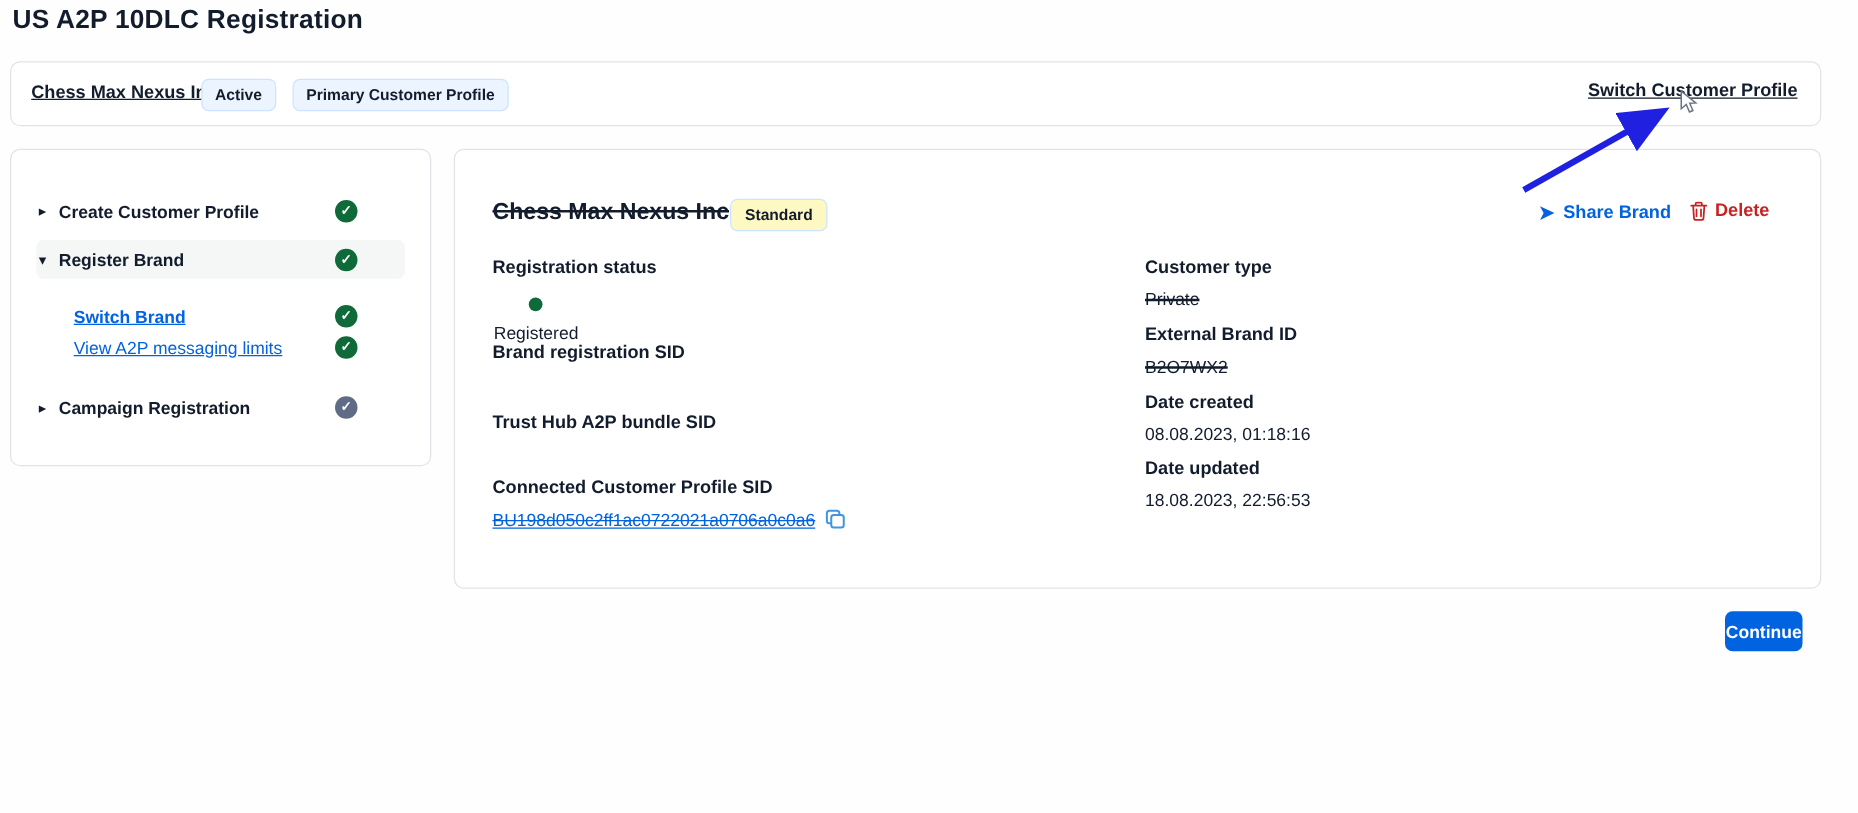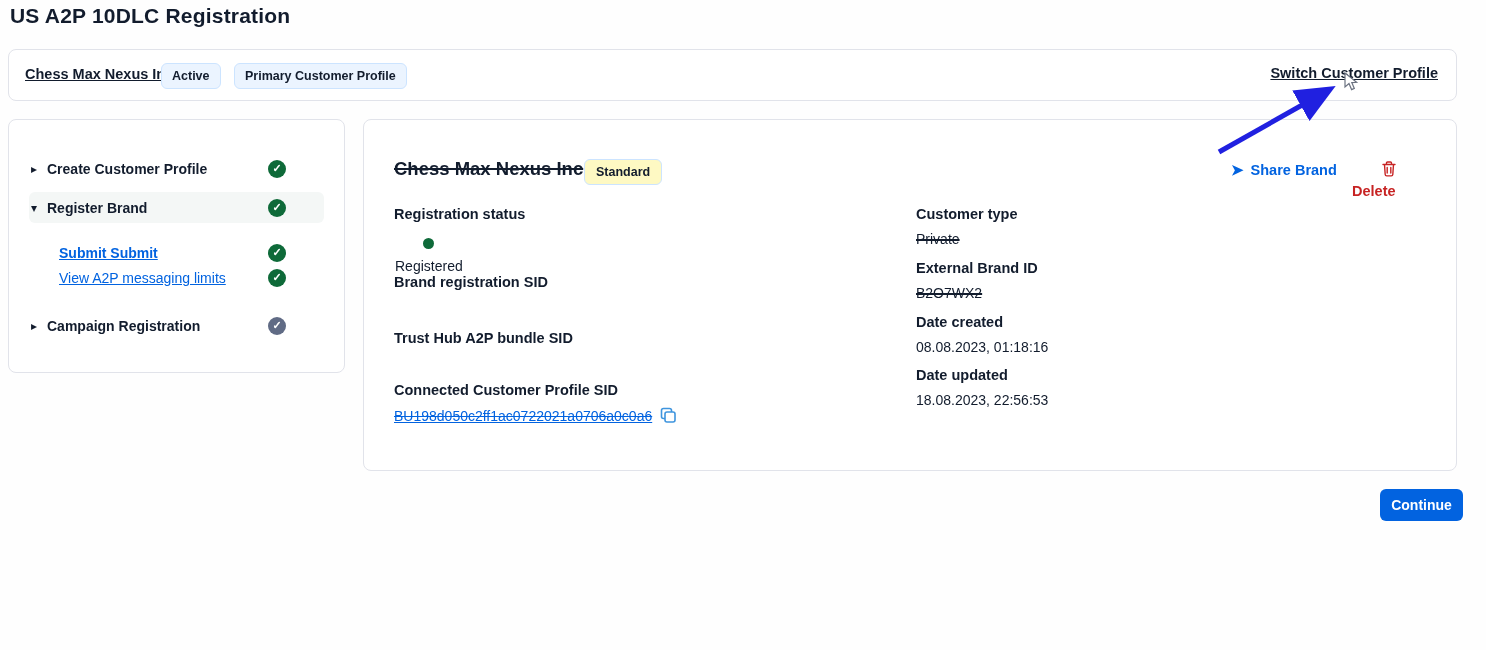--- a/index.html
+++ b/index.html
@@ -84,37 +84,37 @@
   }
   .share-btn {
     position: absolute; left: 867px; top: 41px;
     font-size: 14.5px; font-weight: bold; color: #0263E0; cursor: pointer;
     display: flex; align-items: center; gap: 7px;
   }
   .share-glyph { font-size: 15px; color: #0263E0; }
   .delete-btn {
     position: absolute; left: 988px; top: 41px;
     font-size: 14.5px; font-weight: bold; color: #C72323; cursor: pointer;
-    display: flex; align-items: flex-end; gap: 6px; flex-direction: column;
+    display: flex; align-items: flex-start; gap: 6px;
   }
   .field-label { font-size: 14.5px; font-weight: bold; color: #121C2D; position: absolute; }
   .field-value { font-size: 14px; color: #121C2D; position: absolute; }
   .redacted { text-decoration: line-through; text-decoration-thickness: 2px; }
   .sid-link {
     font-size: 14px; color: #0263E0; cursor: pointer;
     text-decoration: underline line-through;
   }
   .sid-plain { font-size: 14px; color: #121C2D; text-decoration: line-through; }
   .sid-row { position: absolute; display: flex; align-items: center; gap: 8px; }
   .copy-btn { cursor: pointer; display: inline-flex; }
   .status-row { position: absolute; display: flex; align-items: center; gap: 9px; flex-direction: column; }
   .status-dot { width: 11px; height: 11px; border-radius: 50%; background: #0E6A39; }
 
   .continue-btn {
-    position: absolute; left: 1380px; top: 489px; width: 83px; height: 32px;
+    position: absolute; left: 1380px; top: 489px; width: 62px; height: 32px;
     background: #0263E0; color: #fff; border: none; border-radius: 6px;
     font-family: "Liberation Sans", sans-serif;
     font-size: 14px; font-weight: bold; cursor: pointer;
   }
 
   .overlay { position: absolute; pointer-events: none; }
 </style>
 </head>
 <body>
 
@@ -147,21 +147,21 @@
     </div>
 
     <div class="side-row highlight" style="top:72px;">
       <span class="chev">▾</span>
       <span class="lbl">Register Brand</span>
       <span class="spacer"></span>
       <span class="check green">✓</span>
     </div>
 
     <div class="side-row sub" style="top:117px;">
-      <a class="side-link bold">Submit Submit</a>
+      <a class="side-link bold">Switch Brand</a>
       <span class="spacer"></span>
       <span class="check green" style="margin-right:10px;">✓</span>
     </div>
 
     <div class="side-row sub" style="top:142px;">
       <a class="side-link">View A2P messaging limits</a>
       <span class="spacer"></span>
       <span class="check green" style="margin-right:10px;">✓</span>
     </div>
 

